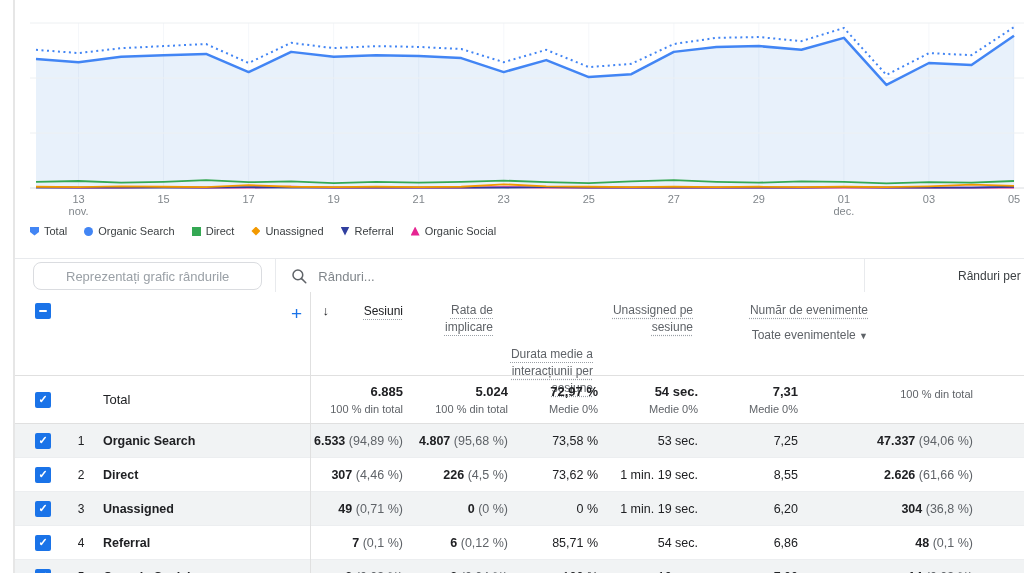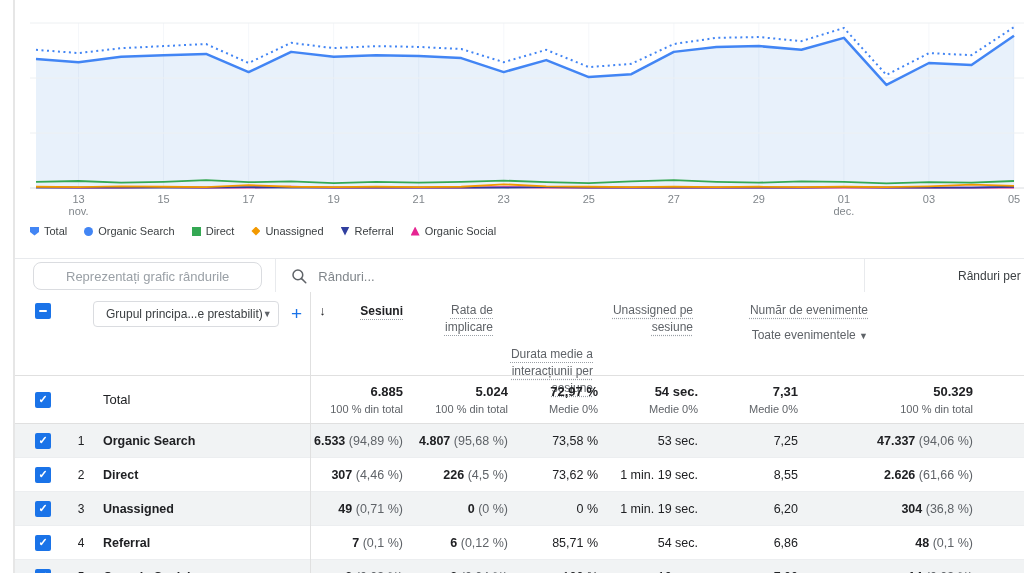--- a/index.html
+++ b/index.html
@@ -42,21 +42,21 @@
   .cb .bar{width:8px;height:2px;background:#fff;border-radius:1px;}
   .head-cb{position:absolute;left:20px;top:11px;}
   .dim-dd{position:absolute;left:78px;top:9px;width:186px;height:26px;border:1px solid #dadce0;border-radius:4px;
     box-sizing:border-box;display:flex;align-items:center;justify-content:space-between;padding:0 8px 0 12px;
     font-size:12px;color:#3c4043;white-space:nowrap;overflow:hidden;}
   .caret{color:#5f6368;font-size:9px;}
   .add-btn{position:absolute;left:276px;top:10px;font-size:19px;color:#1a73e8;line-height:24px;}
   .metric-headers{position:absolute;left:295px;top:10px;display:flex;}
   .hcell{box-sizing:border-box;text-align:right;padding-right:2px;font-size:12px;line-height:17px;color:#5f6368;}
   .hlabel{text-decoration:underline dotted #9aa0a6;text-underline-offset:4px;}
-  .hlabel.sorted{color:#202124;font-weight:bold;margin-left:31px;}
+  .hlabel.sorted{color:#202124;font-weight:normal;margin-left:31px;}
   .sort-arrow{color:#202124;font-size:13px;}
   .hfilter{margin-top:8px;color:#5f6368;font-size:12px;white-space:nowrap;}
   .trow{display:flex;align-items:center;height:33px;border-bottom:1px solid #eceef0;position:relative;}
   .trow.alt{background:#f1f3f4;}
   .total-row{display:flex;height:47px;border-bottom:1px solid #e0e0e0;position:relative;align-items:center;}
   .cell-check{width:44px;display:flex;justify-content:flex-start;padding-left:20px;box-sizing:border-box;}
   .cell-num{width:44px;text-align:center;font-size:12px;color:#202124;}
   .cell-dim{width:207px;font-size:12.5px;font-weight:bold;color:#202124;}
   .cell-dim.plain{font-weight:normal;font-size:13px;}
   .mcell{box-sizing:border-box;text-align:right;padding-right:2px;font-size:12.5px;color:#202124;white-space:nowrap;}
@@ -154,24 +154,20 @@
   <div class="rows-label">Rânduri per p</div>
 </div>
 
 <div class="table">
   <div class="vline"></div>
 
   <div class="thead">
     <div class="cb head-cb">
         <span class="bar"></span>
       </div>
-    <div class="dim-dd">
-      <span>Grupul principa...e prestabilit)</span>
-      <span class="caret">▼</span>
-    </div>
     <div class="add-btn">+</div>
     <div class="metric-headers">
         <div class="hcell" style="width: 95px;"><span class="sort-arrow">↓ </span><span class="hlabel sorted">Sesiuni</span></div>
         <div class="hcell" style="width: 90px;"><span class="hlabel">Rata de implicare</span></div>
         <div class="hcell" style="width: 100px; margin-top: 44px;"><span class="hlabel">Durata medie a interacțiunii per sesiune</span></div>
         <div class="hcell" style="width: 100px;"><span class="hlabel">Unassigned pe sesiune</span></div>
         <div class="hcell" style="width: 175px;"><span class="hlabel">Număr de evenimente</span><div class="hfilter">Toate evenimentele <span class="caret">▼</span></div></div>
       </div>
   </div>
 
@@ -196,21 +192,20 @@
         </div>
         <div class="mcell" style="width: 100px;">
           <div class="tv">54 sec.</div>
           <div class="ts">Medie 0%</div>
         </div>
         <div class="mcell" style="width: 100px;">
           <div class="tv">7,31</div>
           <div class="ts">Medie 0%</div>
         </div>
         <div class="mcell" style="width: 175px;">
-          <div class="tv">50.329</div>
           <div class="ts">100 % din total</div>
         </div>
       </div>
   </div>
 
   <div>
       <div class="trow alt">
         <div class="cell-check">
           <div class="cb">✓</div>
         </div>

